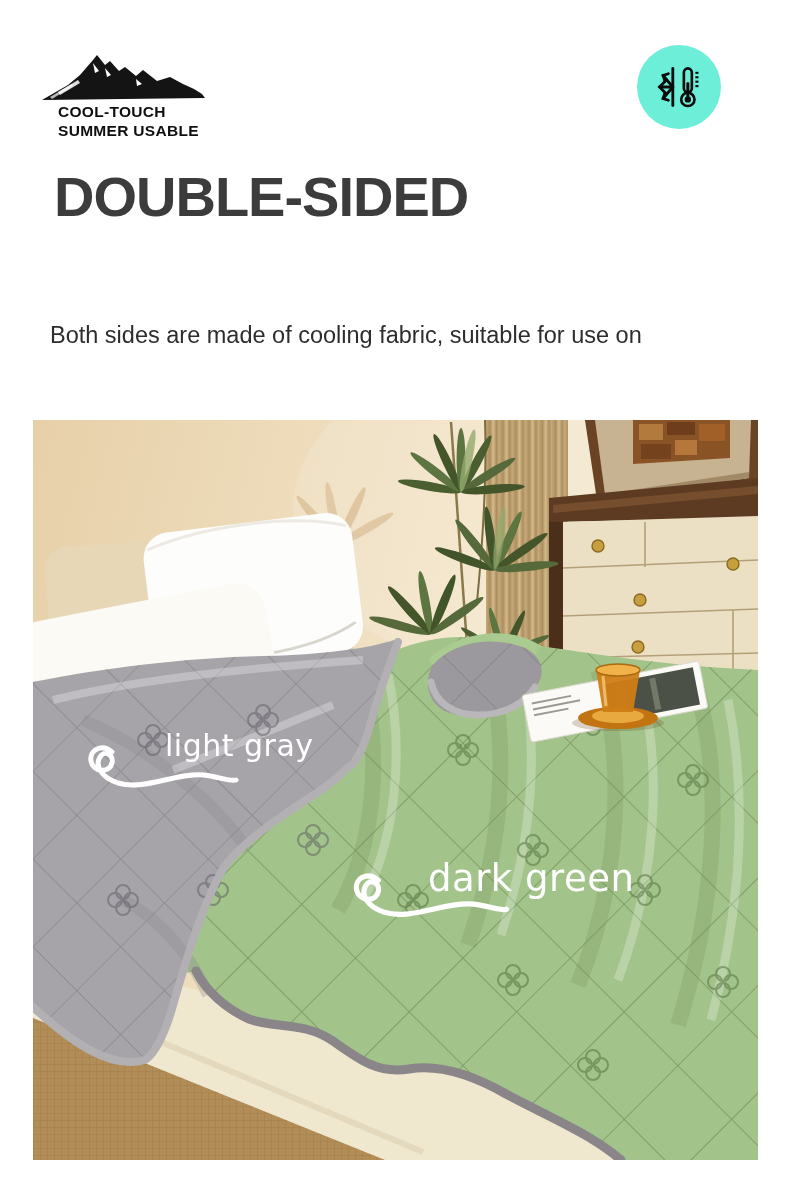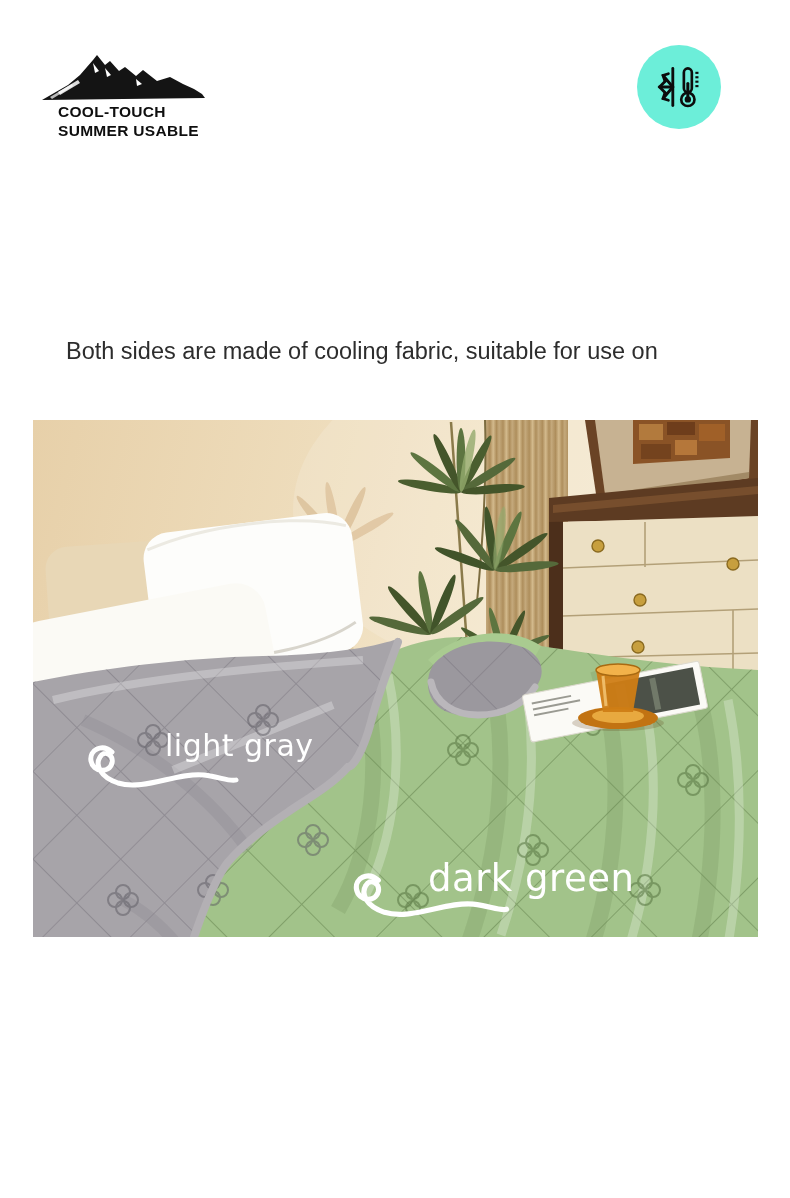--- a/index.html
+++ b/index.html
@@ -1,16 +1,16 @@
 <!DOCTYPE html>
 <html><head>
 <meta charset="utf-8">
 <style>
   html,body{margin:0;padding:0;background:#ffffff;}
-  .page{position:relative;width:790px;height:937px;background:#fff;overflow:hidden;
+  .page{position:relative;width:790px;height:1198px;background:#fff;overflow:hidden;
         font-family:"Liberation Sans", sans-serif;}
   
   .brand-logo{position:absolute;left:38px;top:52px;width:172px;height:52px;}
   .brand-text{position:absolute;left:58px;top:102px;font-size:15.5px;font-weight:bold;
               line-height:19px;letter-spacing:.3px;color:#0e0e0e;}
   .badge{position:absolute;left:637px;top:45px;width:84px;height:84px;border-radius:50%;
          background:#6CEED9;display:flex;align-items:center;justify-content:center;}
   .headline{position:absolute;left:54px;top:166px;font-size:56px;line-height:62px;
             font-weight:bold;letter-spacing:-1px;color:#3c3c3c;}
   .desc{position:absolute;left:50px;top:320px;font-size:23.5px;line-height:31.5px;color:#2d2d2d;}
@@ -63,23 +63,24 @@
       <g stroke="#0c0c0c" stroke-width="2.4">
         <line x1="44.5" y1="10" x2="48" y2="10"></line>
         <line x1="44.5" y1="15" x2="48" y2="15"></line>
         <line x1="44.5" y1="20" x2="48" y2="20"></line>
         <line x1="44.5" y1="25" x2="48" y2="25"></line>
       </g>
     </svg>
   </div>
 
   <h1 class="headline" style="margin:0;">
+    <div>DOUBLE-SIDED</div>
   </h1>
 
-  <p class="desc" style="margin:16px;">
+  <p class="desc" style="margin:0;">
     <span>Both sides are made of cooling fabric, suitable for use on</span><br>
   </p>
 
   <div class="photo">
     <svg class="scene" width="725" height="740" viewBox="0 0 725 740">
       <defs>
         <linearGradient id="wg" x1="0" y1="0" x2="1" y2="0.25">
           <stop offset="0" stop-color="#e7d0a9"></stop>
             <stop offset=".55" stop-color="#f1e2c4"></stop>
             <stop offset="1" stop-color="#f7ecd6"></stop>

